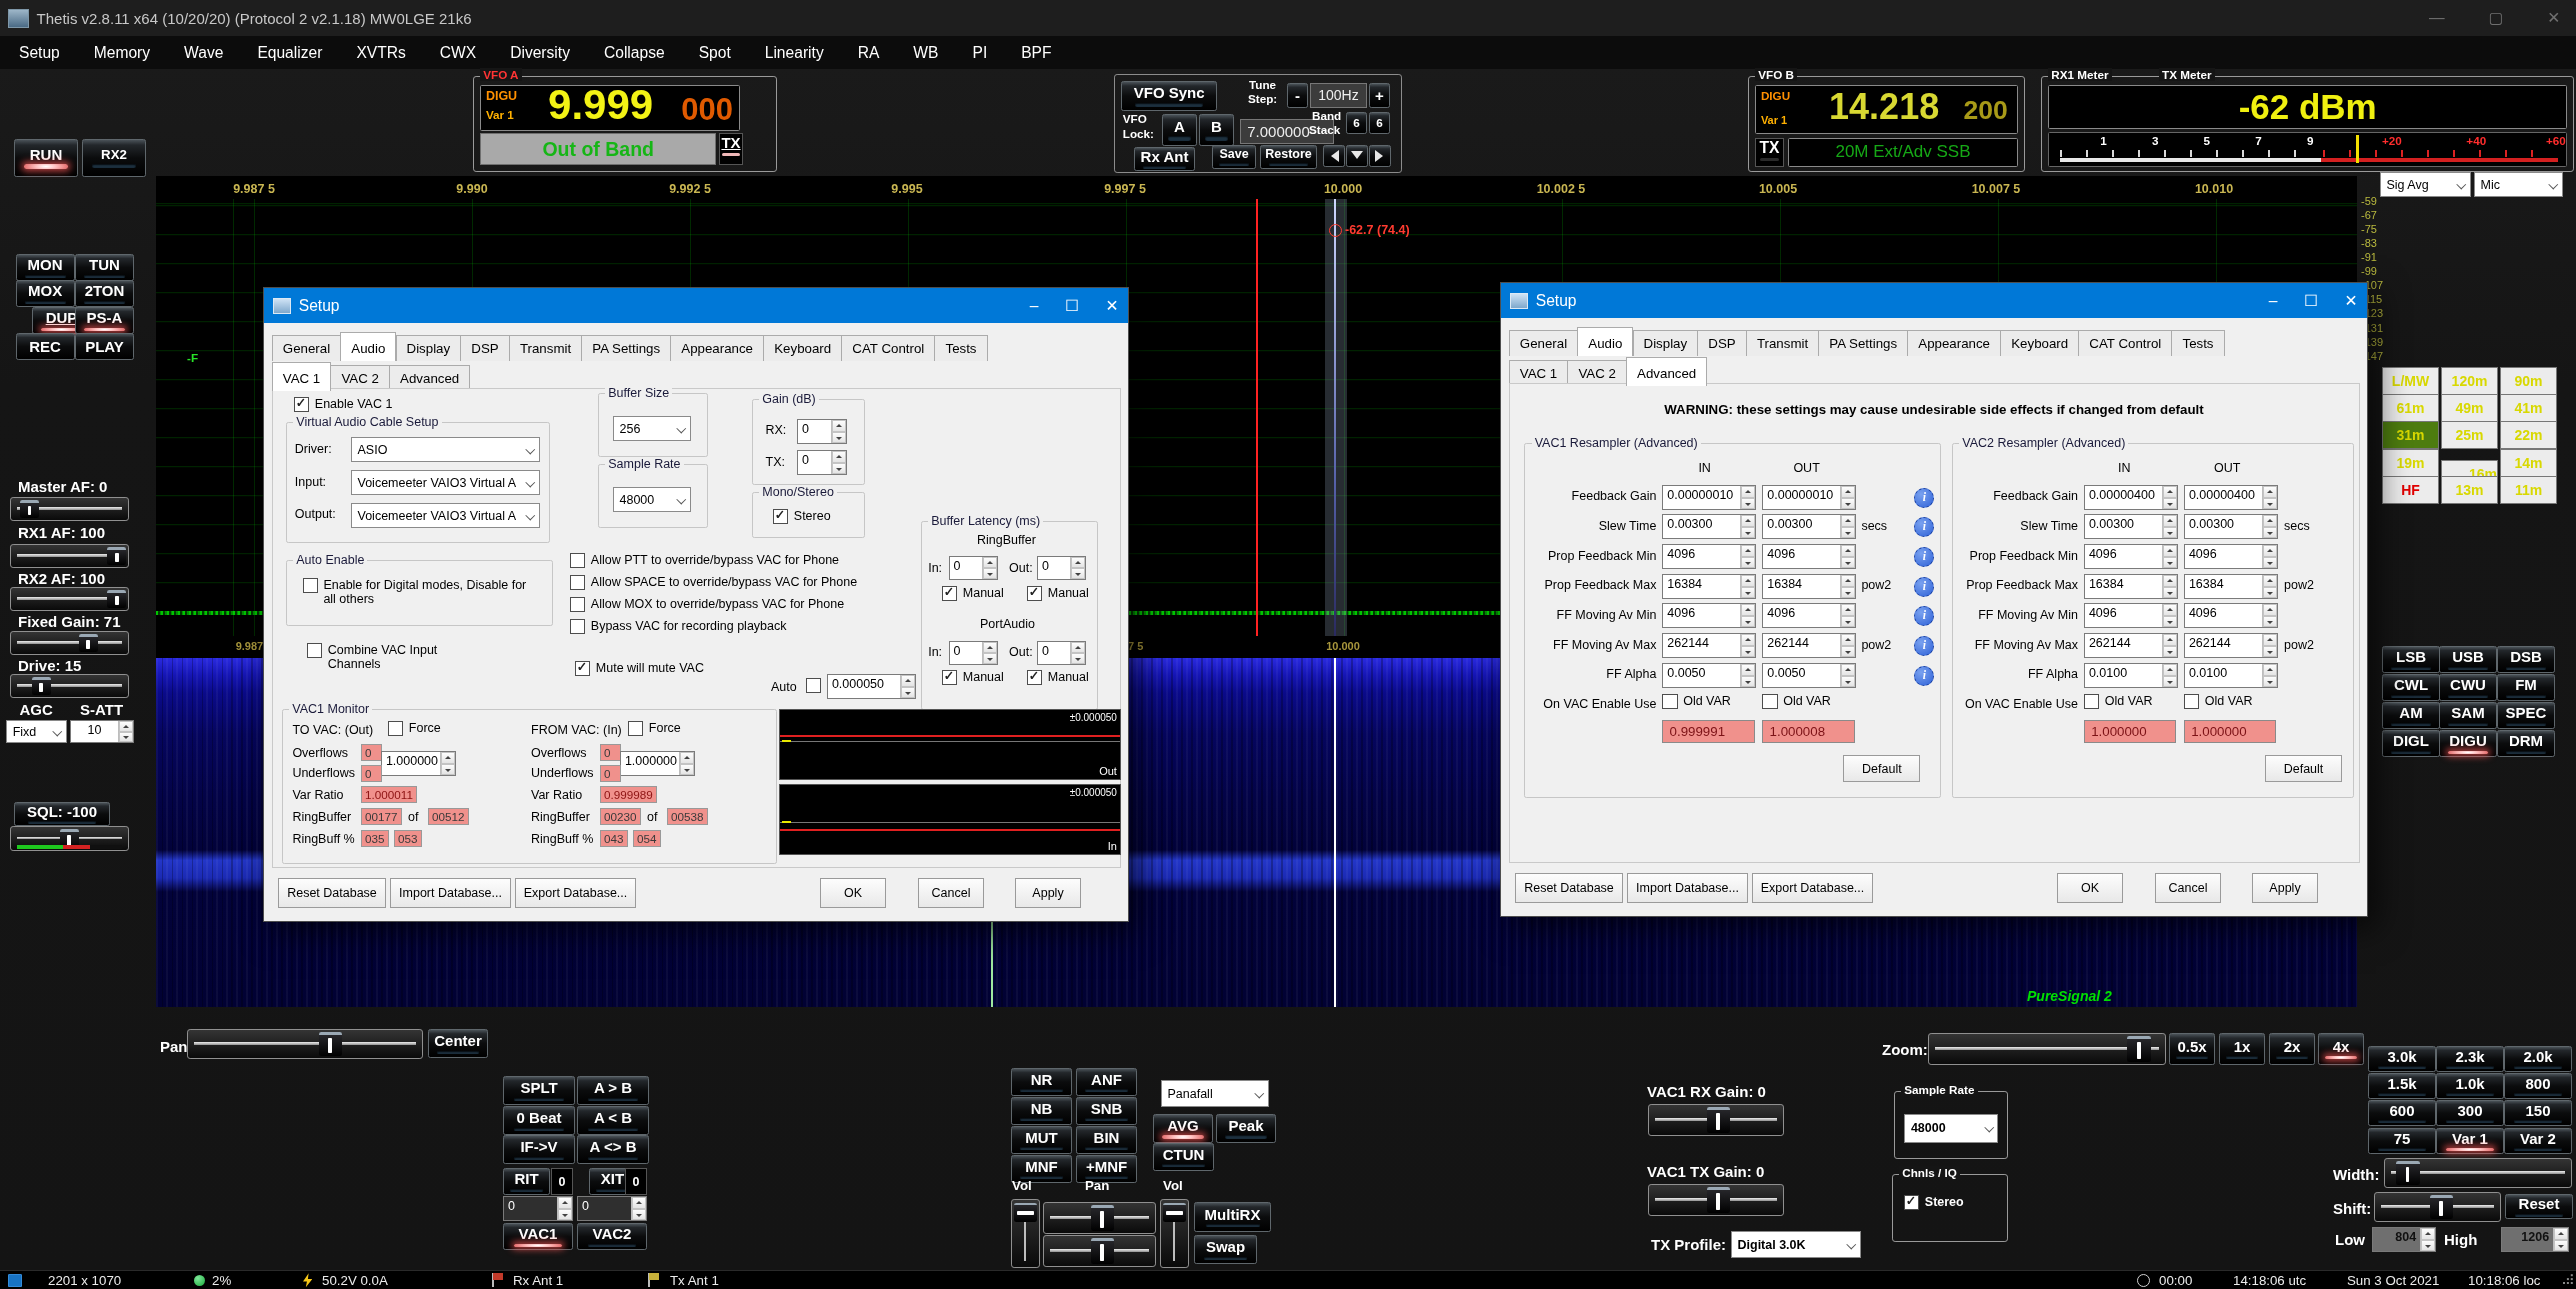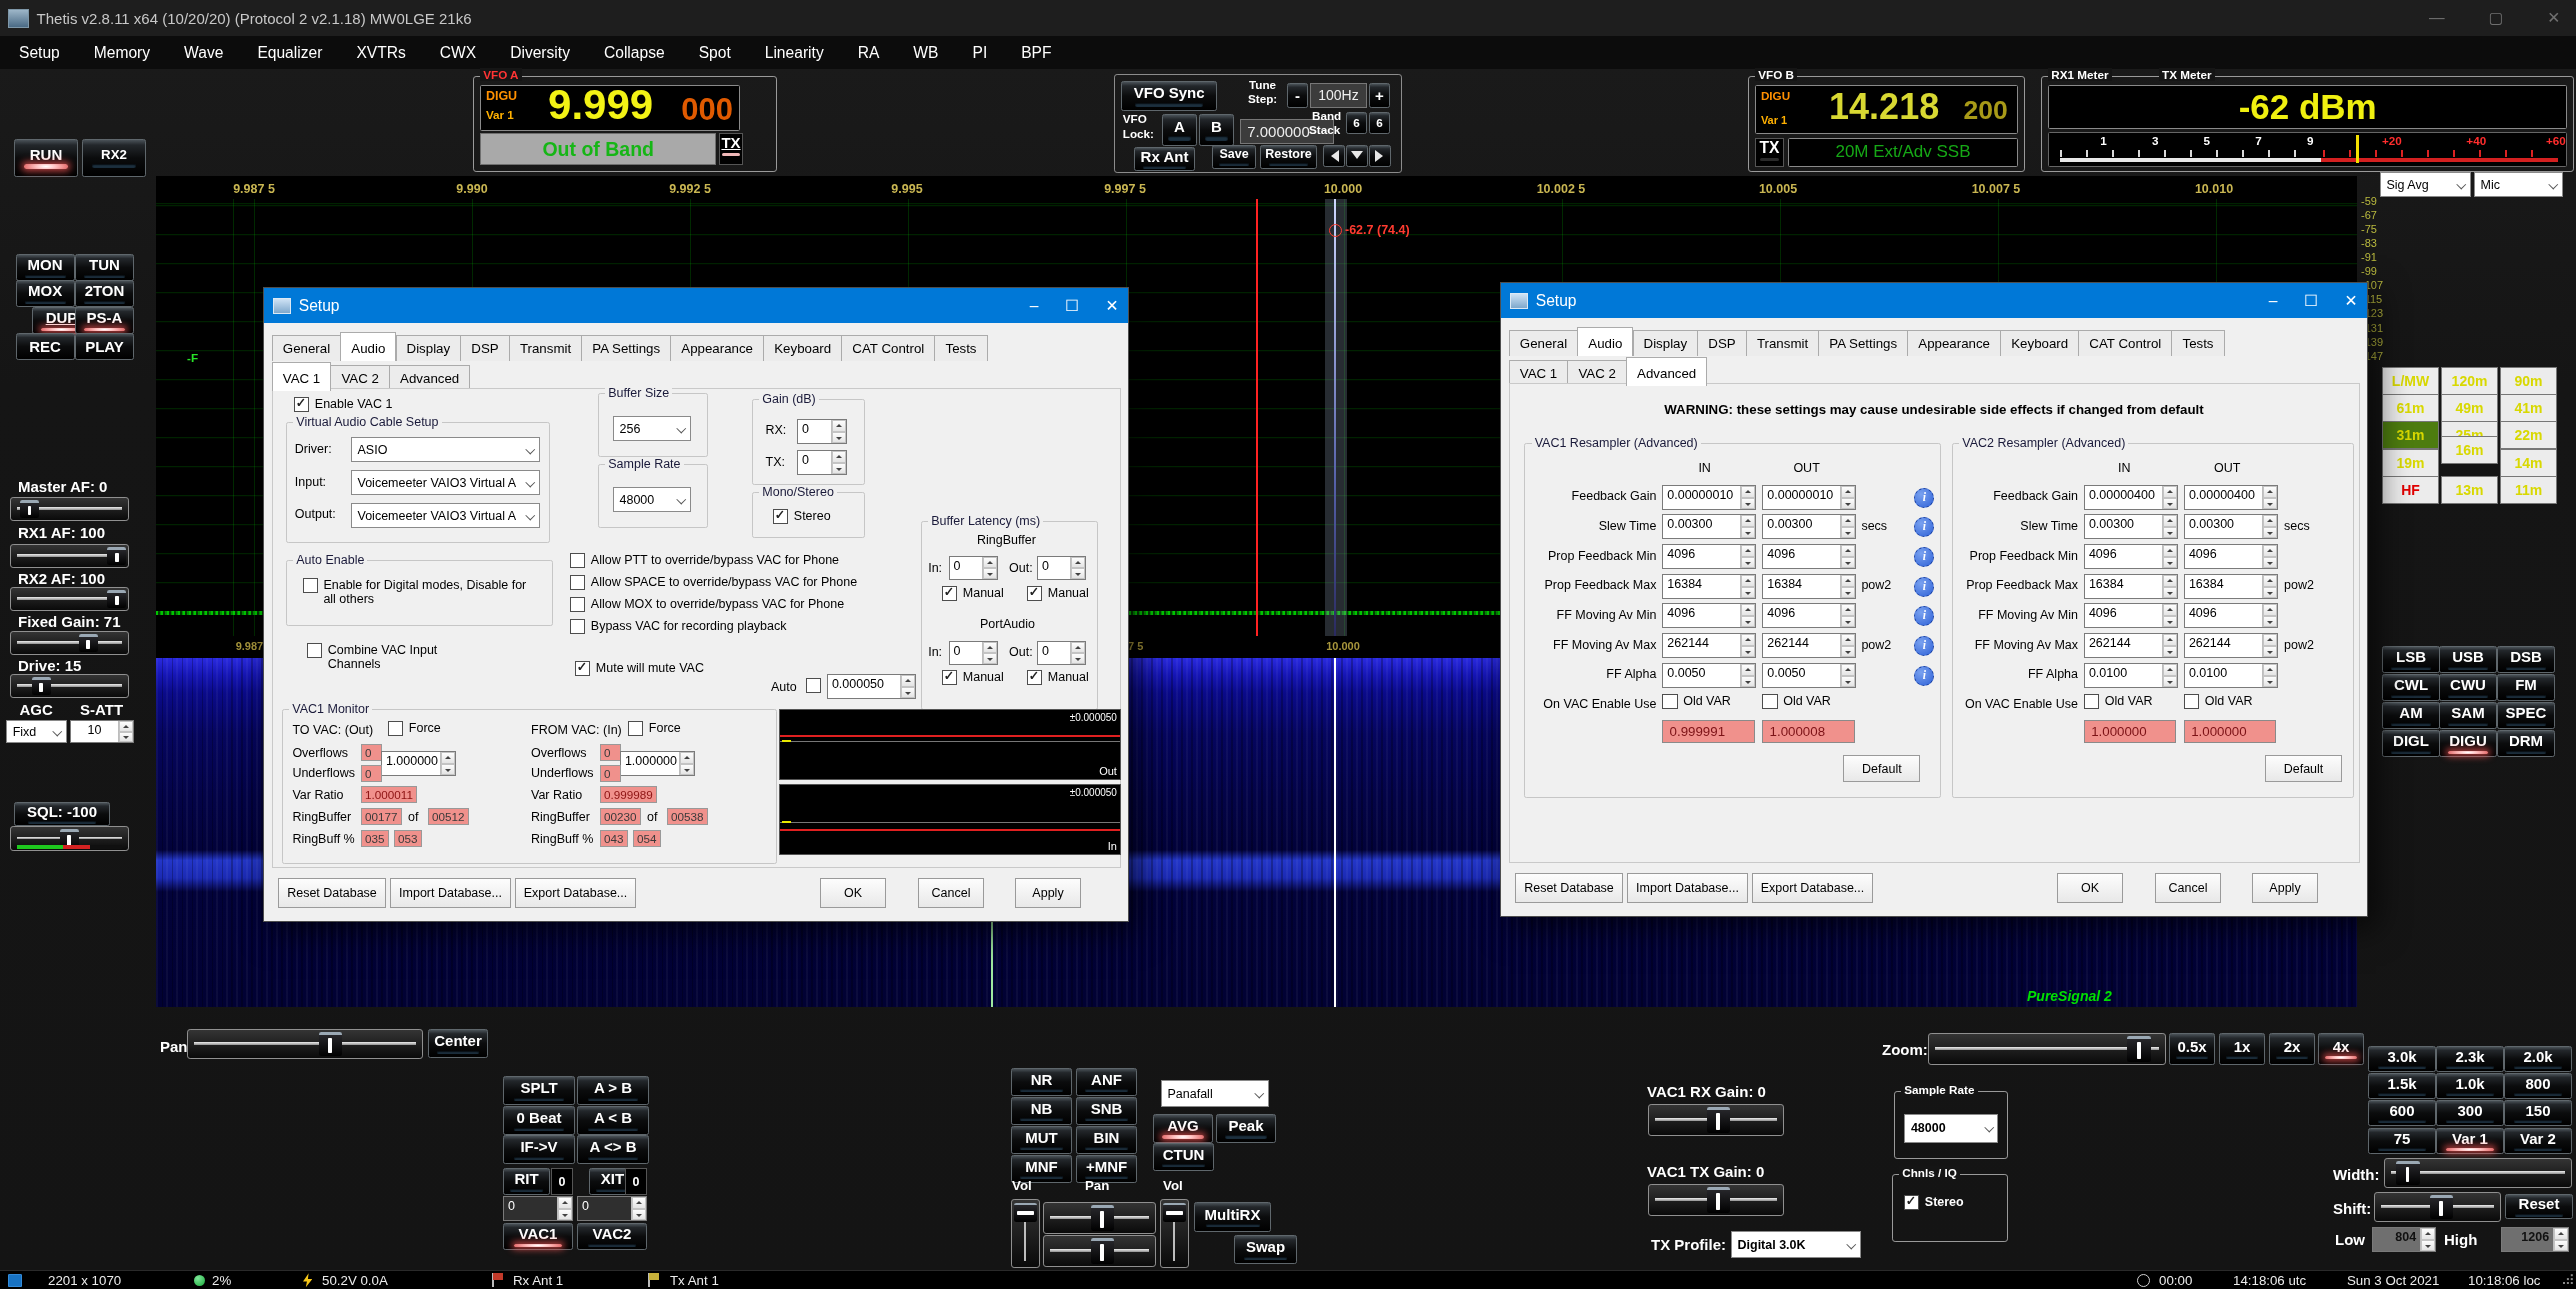--- a/index.html
+++ b/index.html
@@ -386,21 +386,21 @@
   </div>
 <div class="cell" style="left:2441px;top:421px;width:55px;height:26px;">
     <span>25m</span>
   </div>
 <div class="cell" style="left:2500px;top:421px;width:55px;height:26px;">
     <span>22m</span>
   </div>
 <div class="cell" style="left:2382px;top:449px;width:55px;height:26px;">
     <span>19m</span>
   </div>
-<div class="cell" style="left:2441px;top:436px;width:55px;height:26px;">
+<div class="cell" style="left:2441px;top:460px;width:55px;height:26px;justify-content:flex-end;">
     <span>16m</span>
   </div>
 <div class="cell" style="left:2500px;top:449px;width:55px;height:26px;">
     <span>14m</span>
   </div>
 <div class="cell" style="left:2382px;top:476px;width:55px;height:26px;color:#e00000;">
     <span>HF</span>
   </div>
 <div class="cell" style="left:2441px;top:476px;width:55px;height:26px;">
     <span>13m</span>
@@ -595,21 +595,21 @@
     <div class="th" style="left:42%;"></div>
   </div>
 <div class="vsl" style="left:1160px;top:1199px;width:26.5px;height:67px;">
     <div class="tr"></div>
     <div class="th" style="top:3.1px;"></div>
   </div>
 <div class="db" style="left:1194px;top:1202px;width:75px;height:28px;">
     <span class="t">MultiRX</span>
     <div class="led" style="height:3.1px;"></div>
   </div>
-<div class="db" style="left:1194px;top:1235px;width:61px;height:26.5px;margin-left:40px;">
+<div class="db" style="left:1194px;top:1235px;width:61px;height:26.5px;">
     <span class="t">Swap</span>
     <div class="led" style="height:3.1px;"></div>
   </div>
 
 <span class="A dlab" style="left:1647px;top:1083px;">VAC1  RX Gain:  0</span>
 <div class="hsl" style="left:1648px;top:1104px;width:134px;height:30px;">
     <div class="tr"></div>
     <div class="th" style="left:43%;"></div>
   </div>
 <span class="A dlab" style="left:1647px;top:1163px;">VAC1  TX Gain:  0</span>

